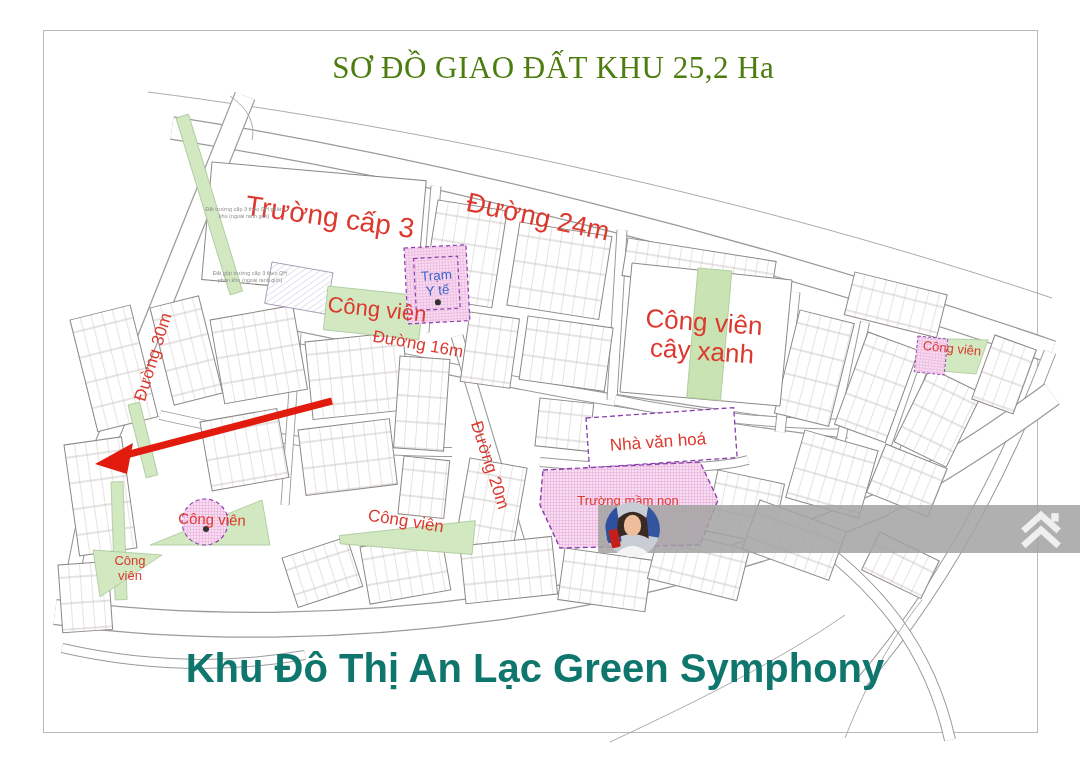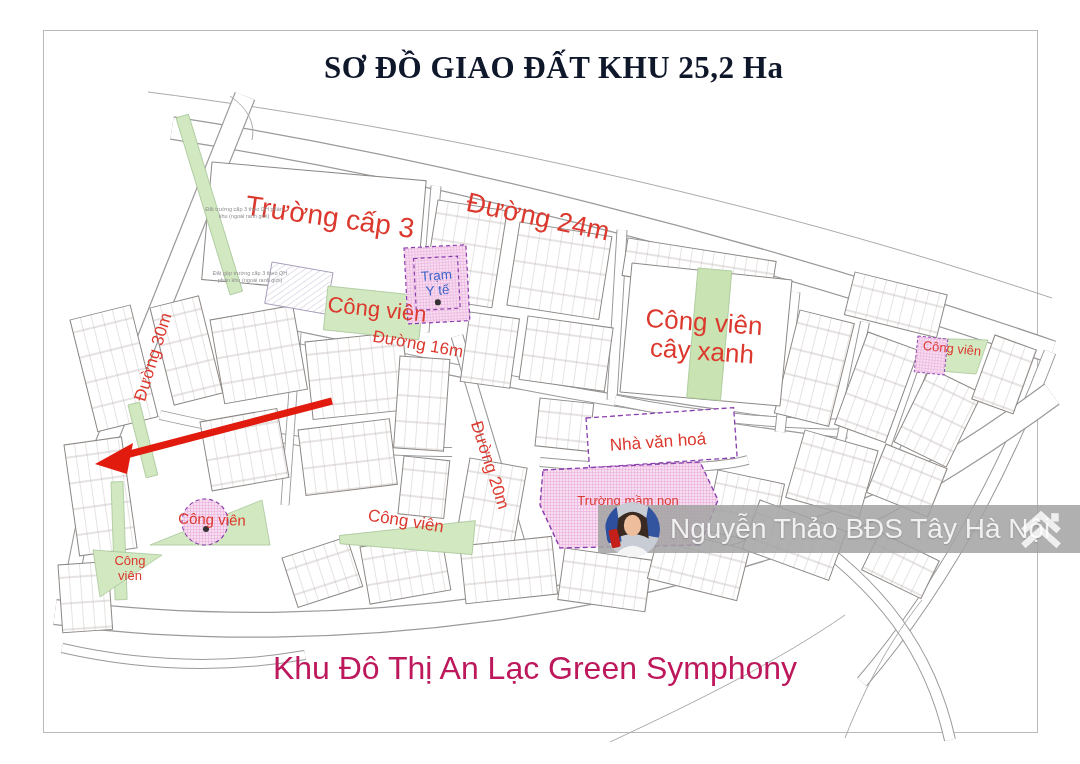--- a/index.html
+++ b/index.html
@@ -1,29 +1,29 @@
 <!DOCTYPE html>
 <html><head>
 <meta charset="utf-8">
 <style>
   html,body{margin:0;padding:0;background:#fff;}
   .stage{position:relative;width:1080px;height:764px;background:#ffffff;overflow:hidden;
          font-family:"Liberation Sans",sans-serif;}
   .frame{position:absolute;left:43px;top:30px;width:993px;height:701px;
          border:1px solid #b9b9b9;}
   .map-title{position:absolute;left:50%;top:50px;transform:translateX(-47%);
-         font-family:"Liberation Serif",serif;font-weight:bold;font-size:31px;
-         color:#0f172a;letter-spacing:.5px;white-space:nowrap;}
+         font-family:"Liberation Serif",serif;font-weight:normal;font-size:31px;
+         color:#4d7c0f;letter-spacing:.5px;white-space:nowrap;}
   svg.map{position:absolute;left:0;top:0;width:1080px;height:764px;}
   .lbl{position:absolute;transform:translate(-50%,-50%) rotate(var(--r,0deg));
        color:#dc392e;white-space:nowrap;text-align:center;line-height:1.12;}
   .lbl.blue{color:#3f64c9;}
   .lbl.note{color:#8f8f8f;white-space:normal;width:80px;line-height:1.25;}
   .footer-title{position:absolute;left:535px;top:668px;transform:translate(-50%,-50%);
-       font-size:32px;color:#be185d;font-weight:400;white-space:nowrap;}
+       font-size:40px;color:#0f766e;font-weight:700;white-space:nowrap;}
   .wm-band{position:absolute;left:598px;top:505px;width:482px;height:48px;
        background:rgba(163,163,163,0.86);}
   .wm-text{position:absolute;left:670px;top:529px;transform:translateY(-50%);
        font-size:28px;color:#f1f1f1;white-space:nowrap;
        text-shadow:0 1px 2px rgba(0,0,0,0.18);}
   .wm-avatar{position:absolute;left:605px;top:502px;width:55px;height:55px;
        border-radius:50%;overflow:hidden;}
   .wm-logo{position:absolute;left:1014px;top:502px;width:54px;height:54px;opacity:.8;}
 </style>
 </head>
@@ -293,21 +293,20 @@
     <svg viewBox="0 0 54 54" width="55" height="55">
       <circle cx="27" cy="27" r="27" fill="#c8ccd4"></circle>
       <rect x="0" y="6" width="14" height="34" fill="#2d4f9e" transform="rotate(-8 7 23)"></rect>
       <rect x="40" y="4" width="16" height="30" fill="#33549f" transform="rotate(10 48 19)"></rect>
       <path d="M13,16 Q27,3 41,16 L43,36 Q27,27 11,36 Z" fill="#3a2a22"></path>
       <ellipse cx="27" cy="23" rx="8.5" ry="10.5" fill="#edbd9c"></ellipse>
       <path d="M8,54 Q27,32 46,54 Z" fill="#f4f4f4"></path>
       <rect x="5" y="27" width="9" height="18" rx="2" fill="#c22018" transform="rotate(-12 9 36)"></rect>
     </svg>
   </div>
-  <div class="wm-text">Nguyễn Thảo BĐS Tây Hà Nội</div>
   <svg class="wm-logo" viewBox="0 0 58 56">
     <rect x="40" y="11" width="8" height="9" fill="#fff"></rect>
     <path d="M10,30 L29,13 L48,30" fill="none" stroke="#fff" stroke-width="7"></path>
     <path d="M10,46 L29,29 L48,46" fill="none" stroke="#fff" stroke-width="7"></path>
   </svg>
 
   <div class="footer-title">Khu Đô Thị An Lạc Green Symphony</div>
 
 </div>
 

